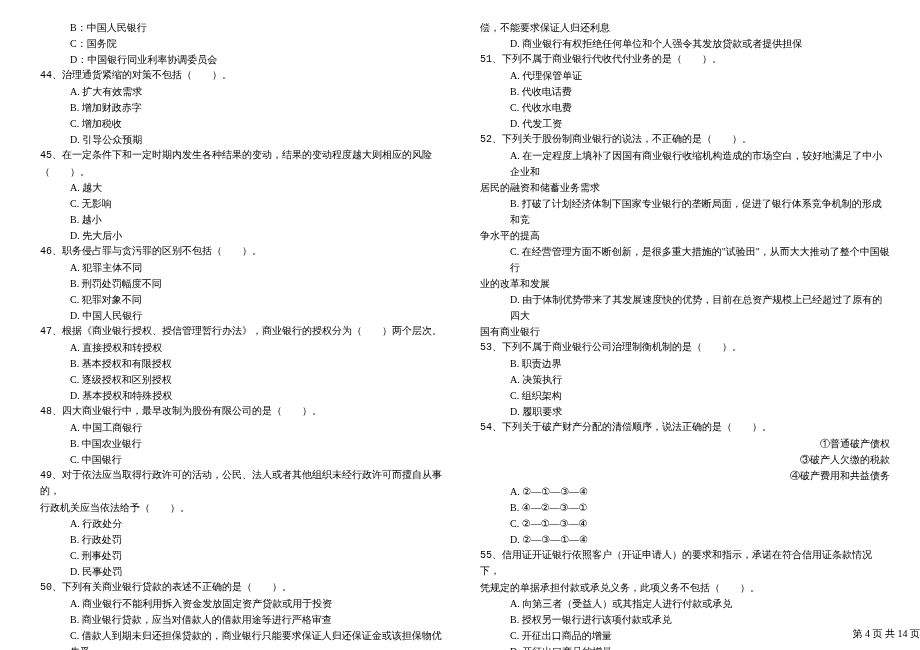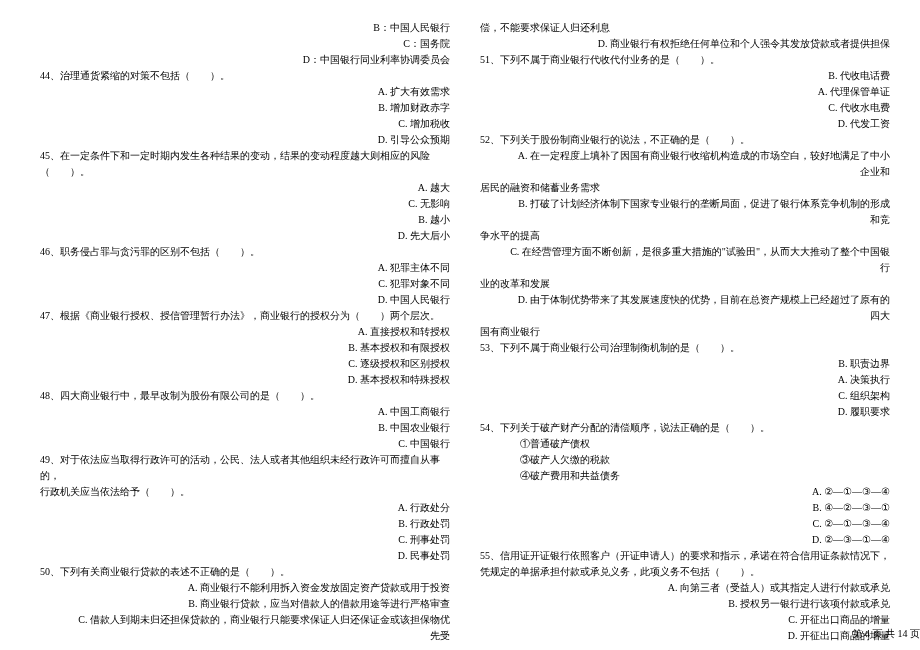--- a/index.html
+++ b/index.html
@@ -21,27 +21,28 @@
       display: flex;
       padding: 20px 30px 30px 30px;
       gap: 20px;
     }
     .column {
       flex: 1;
       min-width: 0;
     }
     .opt {
       padding-left: 40px;
-      text-align: right;
     }
     .q {
       padding-left: 10px;
+      font-family: Liberation Mono, monospace;
     }
     .sub {
       padding-left: 50px;
+      text-align: right;
     }
     .cont {
       padding-left: 10px;
     }
     .footer {
       position: absolute;
       bottom: 8px;
       left: 16px;
       right: 0;
       text-align: right;
@@ -62,20 +63,21 @@
     <div class="opt">C. 增加税收</div>
     <div class="opt">D. 引导公众预期</div>
     <div class="q">45、在一定条件下和一定时期内发生各种结果的变动，结果的变动程度越大则相应的风险</div>
     <div class="cont">（　　）。</div>
     <div class="opt">A. 越大</div>
     <div class="opt">C. 无影响</div>
     <div class="opt">B. 越小</div>
     <div class="opt">D. 先大后小</div>
     <div class="q">46、职务侵占罪与贪污罪的区别不包括（　　）。</div>
     <div class="opt">A. 犯罪主体不同</div>
+    <div class="opt">B. 刑罚处罚幅度不同</div>
     <div class="opt">C. 犯罪对象不同</div>
     <div class="opt">D. 中国人民银行</div>
     <div class="q">47、根据《商业银行授权、授信管理暂行办法》，商业银行的授权分为（　　）两个层次。</div>
     <div class="opt">A. 直接授权和转授权</div>
     <div class="opt">B. 基本授权和有限授权</div>
     <div class="opt">C. 逐级授权和区别授权</div>
     <div class="opt">D. 基本授权和特殊授权</div>
     <div class="q">48、四大商业银行中，最早改制为股份有限公司的是（　　）。</div>
     <div class="opt">A. 中国工商银行</div>
     <div class="opt">B. 中国农业银行</div>
@@ -88,22 +90,22 @@
     <div class="opt">D. 民事处罚</div>
     <div class="q">50、下列有关商业银行贷款的表述不正确的是（　　）。</div>
     <div class="opt">A. 商业银行不能利用拆入资金发放固定资产贷款或用于投资</div>
     <div class="opt">B. 商业银行贷款，应当对借款人的借款用途等进行严格审查</div>
     <div class="opt">C. 借款人到期未归还担保贷款的，商业银行只能要求保证人归还保证金或该担保物优先受</div>
   </div>
   <div class="column">
     <div class="cont">偿，不能要求保证人归还利息</div>
     <div class="opt">D. 商业银行有权拒绝任何单位和个人强令其发放贷款或者提供担保</div>
     <div class="q">51、下列不属于商业银行代收代付业务的是（　　）。</div>
+    <div class="opt">A. 代理保管单证</div>
     <div class="opt">B. 代收电话费</div>
-    <div class="opt">A. 代理保管单证</div>
     <div class="opt">C. 代收水电费</div>
     <div class="opt">D. 代发工资</div>
     <div class="q">52、下列关于股份制商业银行的说法，不正确的是（　　）。</div>
     <div class="opt">A. 在一定程度上填补了因国有商业银行收缩机构造成的市场空白，较好地满足了中小企业和</div>
     <div class="cont">居民的融资和储蓄业务需求</div>
     <div class="opt">B. 打破了计划经济体制下国家专业银行的垄断局面，促进了银行体系竞争机制的形成和竞</div>
     <div class="cont">争水平的提高</div>
     <div class="opt">C. 在经营管理方面不断创新，是很多重大措施的"试验田"，从而大大推动了整个中国银行</div>
     <div class="cont">业的改革和发展</div>
     <div class="opt">D. 由于体制优势带来了其发展速度快的优势，目前在总资产规模上已经超过了原有的四大</div>

